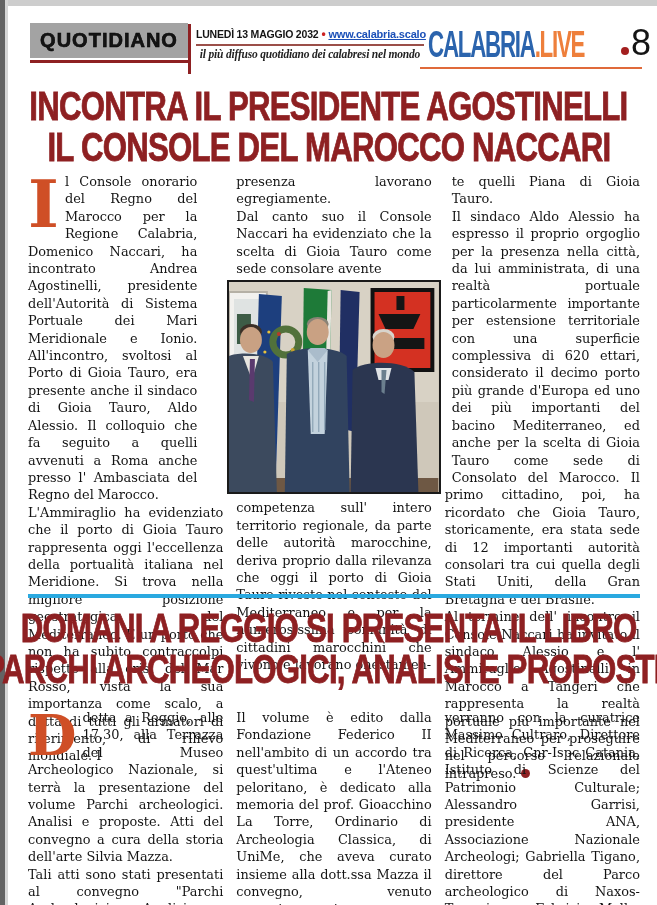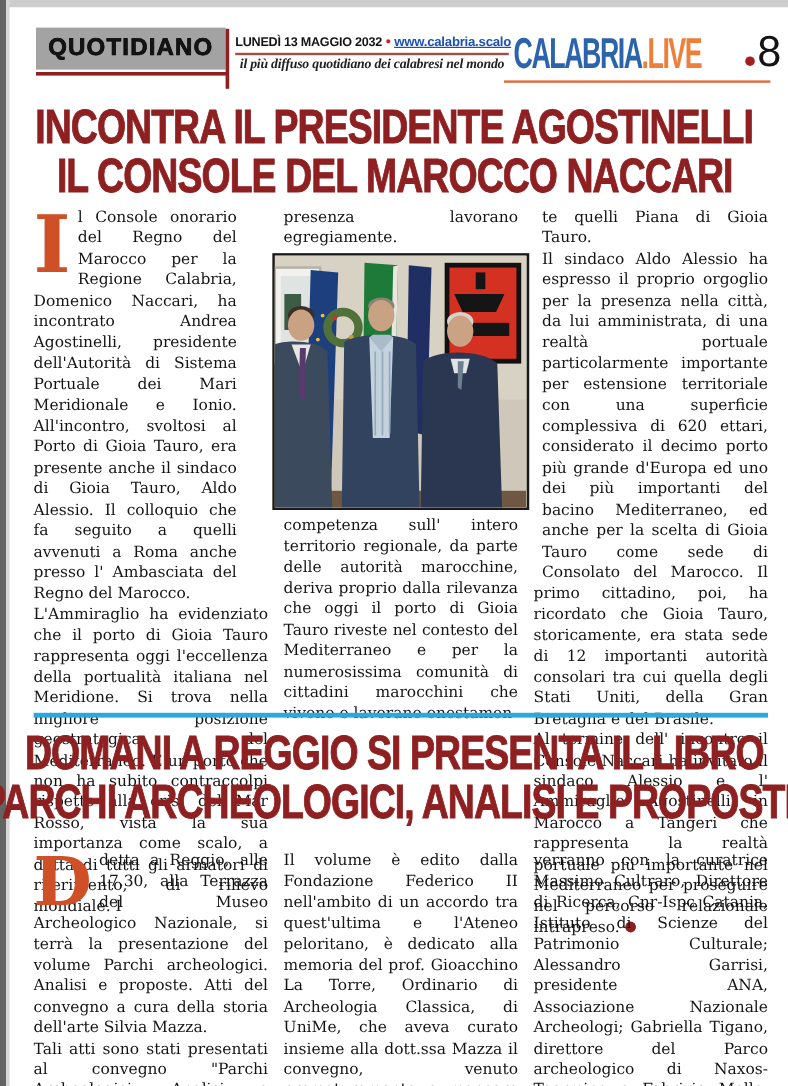--- a/index.html
+++ b/index.html
@@ -111,20 +111,21 @@
 
   <div id="article1-body" class="cols">
     <div class="col">
       <div class="wrap-spacer-right"></div>
       <p><span class="dropcap dc-4">I</span><span>l Console onorario del Regno del Marocco per la Regione Calabria, Domenico Naccari, ha incontrato Andrea Agostinelli, presidente dell'Autorità di Sistema Portuale dei Mari Meridionale e Ionio. All'incontro, svoltosi al Porto di Gioia Tauro, era presente anche il sindaco di Gioia Tauro, Aldo Alessio. Il colloquio che fa seguito a quelli avvenuti a Roma anche presso l' Ambasciata del Regno del Marocco.</span></p>
       <p>L'Ammiraglio ha evidenziato che il porto di Gioia Tauro rappresenta oggi l'eccellenza della portualità italiana nel Meridione. Si trova nella migliore posizione geostrategica del Mediterraneo. È un porto che non ha subito contraccolpi rispetto alla crisi del Mar Rosso, vista la sua importanza come scalo, a detta di tutti gli armatori di riferimento, di rilievo mondiale. I</p>
     </div>
 
     <div class="col">
       <p>presenza lavorano egregiamente.</p>
+      <p>Dal canto suo il Console Naccari ha evidenziato che la scelta di Gioia Tauro come sede consolare avente</p>
 
       <figure class="photo-fig">
         <svg viewBox="0 0 210 210" preserveAspectRatio="none">
           <rect x="0" y="0" width="210" height="210" fill="#cfc8ba"></rect>
           <rect x="0" y="0" width="210" height="120" fill="#d8d2c5"></rect>
           <g>
             <rect x="0" y="10" width="38" height="80" fill="#f2f1ee" stroke="#b5b0a5" stroke-width="2"></rect>
             <rect x="5" y="17" width="27" height="64" fill="#dfe3e2"></rect>
             <rect x="8" y="32" width="14" height="30" fill="#3d5c46"></rect>
           </g>

